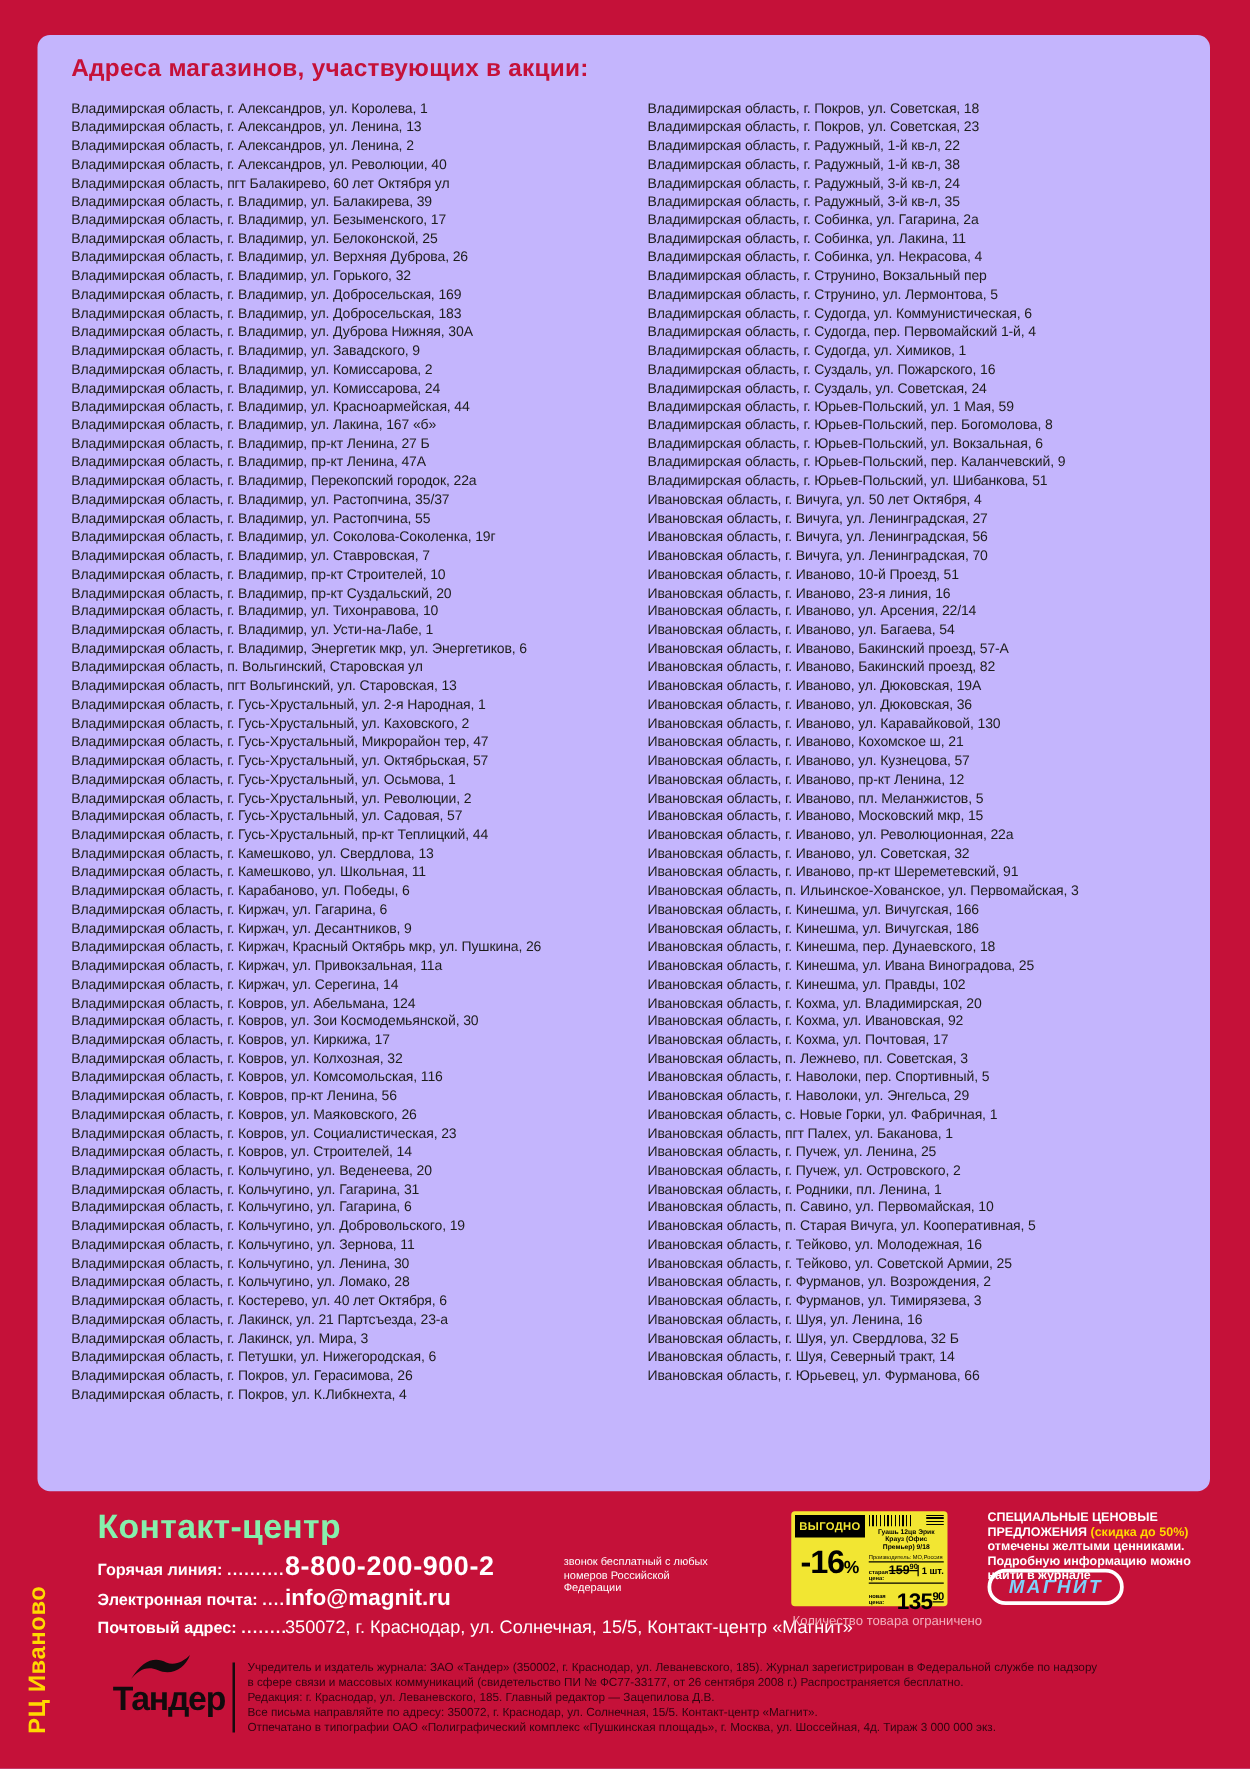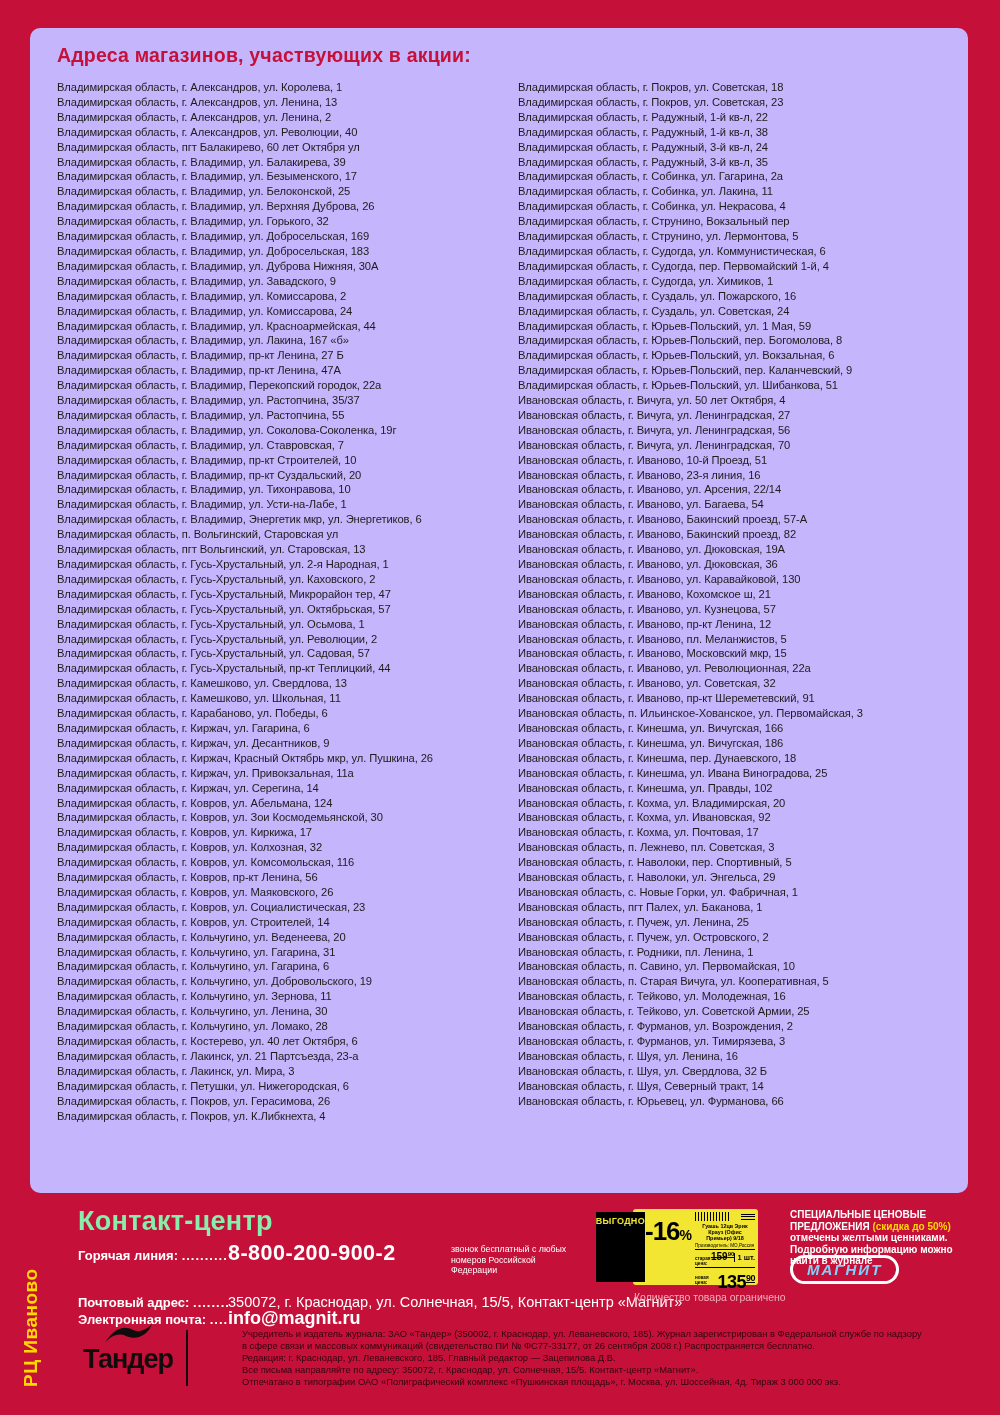--- a/index.html
+++ b/index.html
@@ -43,32 +43,32 @@
   .contact-row { position:absolute; left:78px; display:flex; align-items:baseline; color:#fff; }
   .row-hotline { top:1241px; }
   .row-email   { top:1268px; }
   .row-postal  { top:1294px; }
   .f-label {
     width:150px; overflow:hidden; white-space:nowrap; flex:0 0 150px;
     font-size:13px; font-weight:bold;
   }
   .f-dots { font-size:13px; font-weight:bold; letter-spacing:1px; }
   .v-phone  { font-size:21.5px; font-weight:bold; letter-spacing:0.5px; }
-  .v-email  { font-size:18px;  font-weight:bold;margin-top:40px; }
+  .v-email  { font-size:18px;  font-weight:bold; }
   .v-postal { font-size:14.5px; font-weight:normal; }
   .hotline-note {
     position:absolute; left:410px; top:1244px; width:118px;
     font-size:8.8px; line-height:10.5px; color:#ffffff;margin-left:41px;
   }
   
   .price-tag {
     position:absolute; left:633px; top:1209px; width:125px; height:76px;
     background:#f2e632; border-radius:3px; display:flex; padding:3px;
   }
-  .tag-left { width:56px; display:flex; flex-direction:row;justify-content:flex-end; }
+  .tag-left { width:56px; display:flex; flex-direction:column; }
   .vygodno {
     background:#000; color:#f2e632; font-size:9px; font-weight:bold;
     text-align:center; padding:4px 0; letter-spacing:0.3px;
   }
   .discount {
     color:#000; font-weight:bold; font-size:26px; letter-spacing:-1px;
     text-align:center; margin-top:4px;
   }
   .discount .pct { font-size:14px; letter-spacing:0; }
   .tag-right { flex:1; padding-left:3px; display:flex; flex-direction:column; color:#000; }
@@ -103,24 +103,24 @@
   .special .yellow { color:#ffd900; }
   .magnit-logo {
     position:absolute; left:790px; top:1255px;
     border:3px solid #ffffff; border-radius:15px; padding:3px 14px;
     color:#7dd3fc; font-size:15px; font-weight:bold; font-style:italic;
     letter-spacing:2px;
   }
   
   .tander { position:absolute; left:76px; top:1322px; width:104px; text-align:center; }
   .tander svg { display:block; margin:0 auto -2px auto; }
-  .tander-name { font-size:27px; font-weight:bold; color:#120b0d; letter-spacing:-1px; }
+  .tander-name { font-size:27px; font-weight:bold; color:#120b0d; letter-spacing:-1px;text-align:right; }
   .tander-divider { position:absolute; left:186px; top:1330px; width:2px; height:56px; background:#140a0e; }
   .fine-print { position:absolute; left:198px; top:1328px; width:775px; }
-  .fine-line { font-size:9.4px; line-height:11.9px; color:#31040f;margin-left:44px; }
+  .fine-line { font-size:9.4px; line-height:11.9px; color:#31040f; }
 </style>
 </head>
 <body>
 
 <div class="card">
   <div class="page-title">Адреса магазинов, участвующих в акции:</div>
   <div class="columns">
     <div class="col left">
         <div class="addr-line">Владимирская область, г. Александров, ул. Королева, 1</div>
         <div class="addr-line">Владимирская область, г. Александров, ул. Ленина, 13</div>

